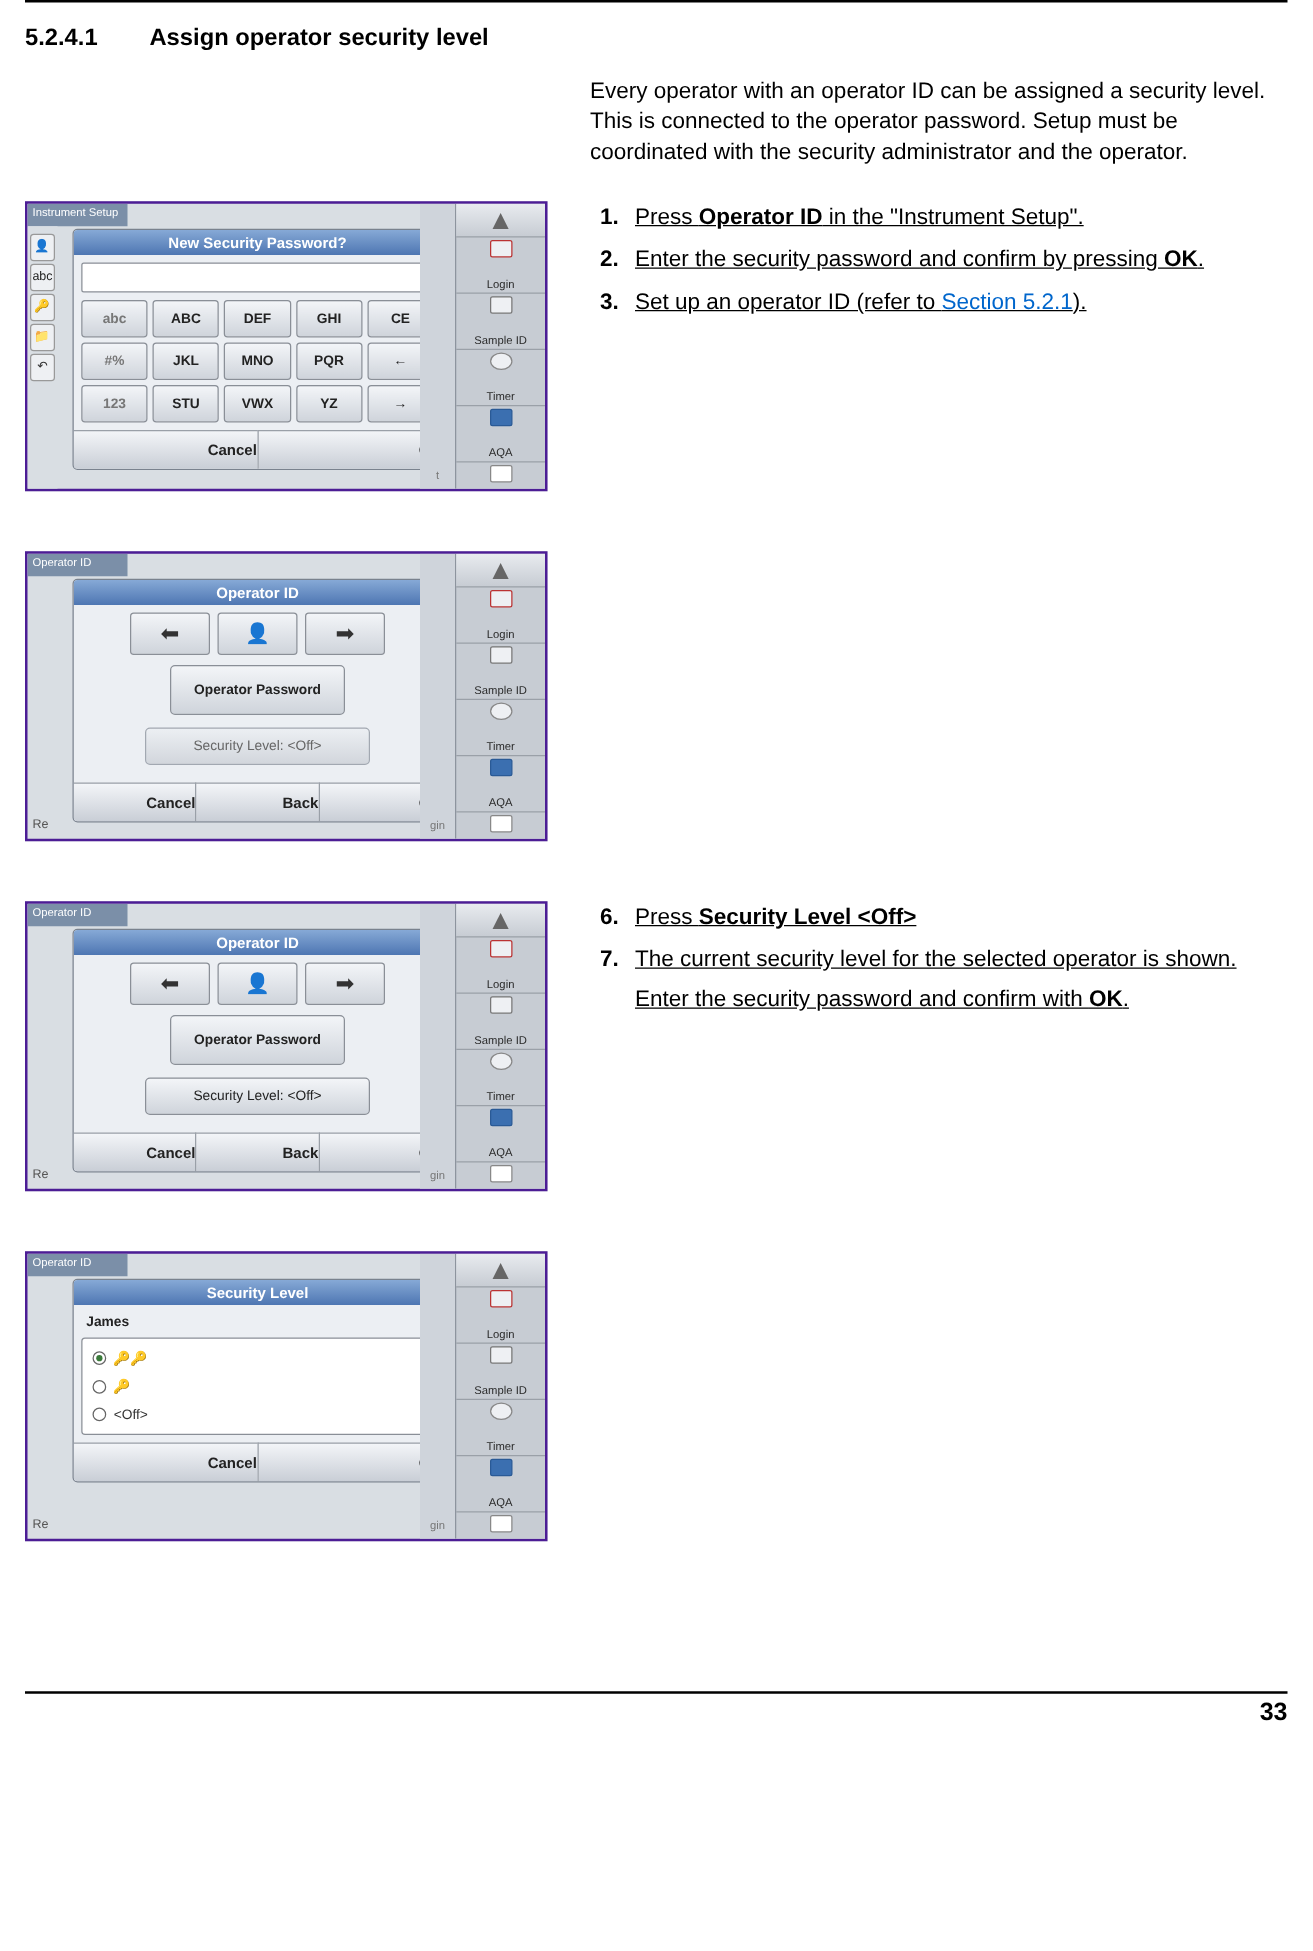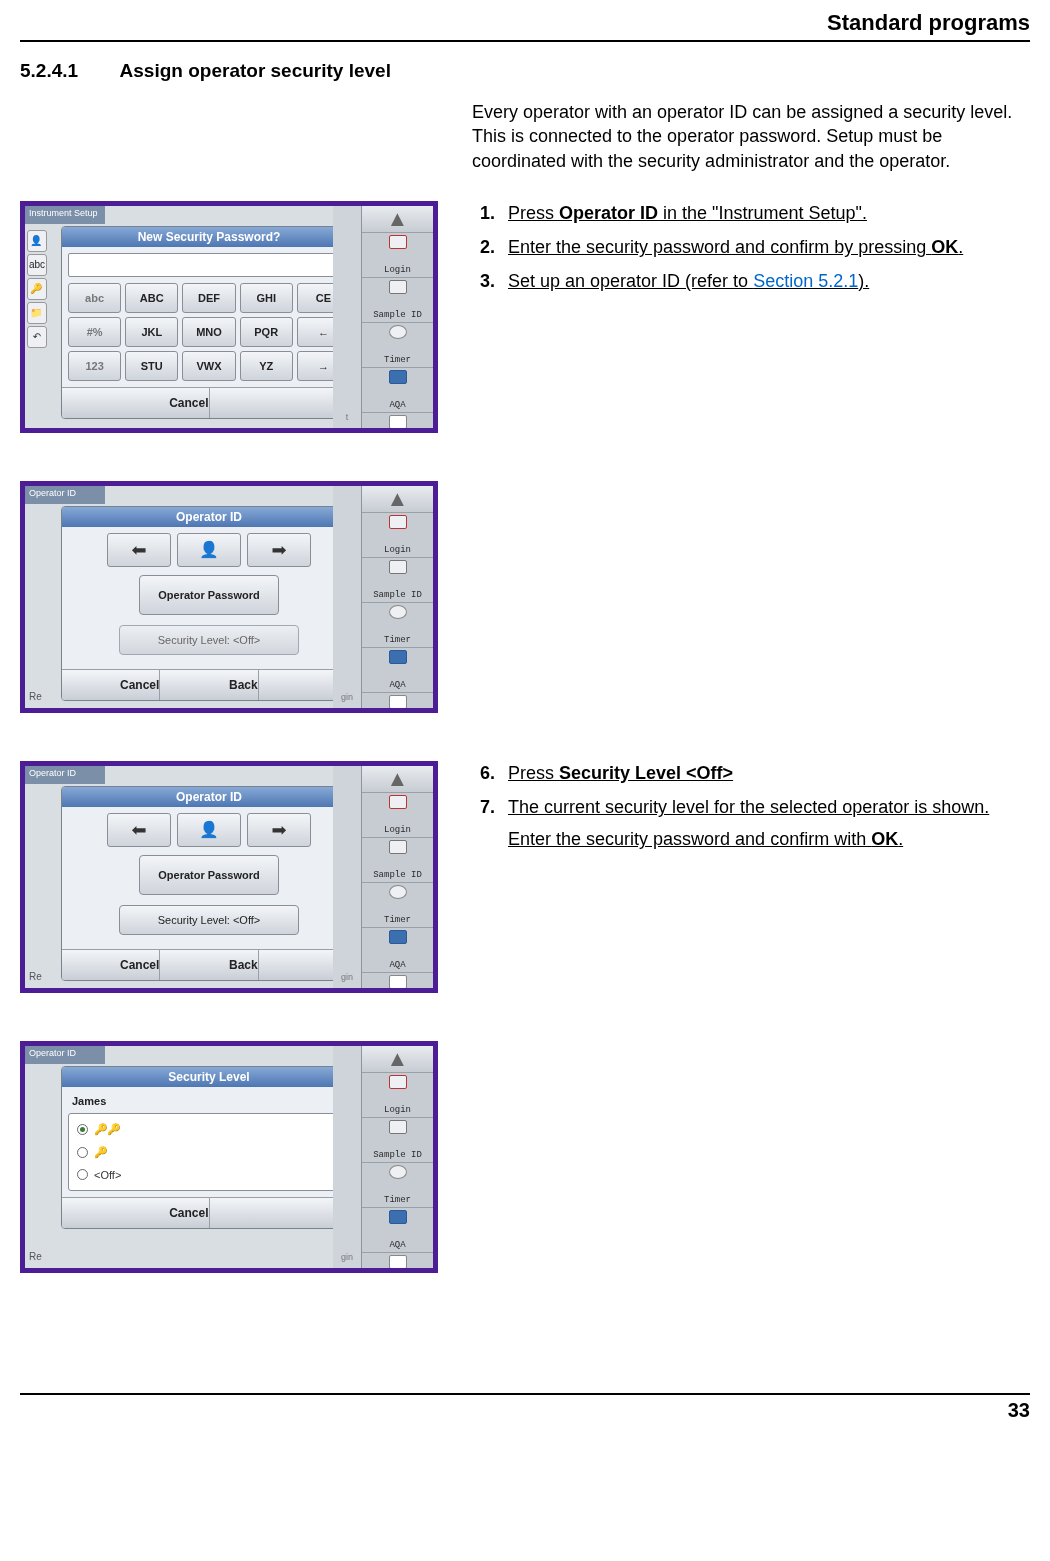--- a/index.html
+++ b/index.html
@@ -67,21 +67,21 @@
     font-weight: bold;
   }
   .steps .sublines > div { margin-bottom: 8px; }
   .link { color: #0066cc; }
   .bold { font-weight: bold; }
 
   
   .device {
     width: 418px;
     height: 232px;
-    border: 5px solid #4c1d95;
+    border: 2px solid #4c1d95;
     background: #d9dee3;
     position: relative;
     overflow: hidden;
     color: #222;
   }
   .device-topbar {
     position: absolute; left: 0; top: 0; width: 80px; height: 18px;
     background: #7b8fa8; font-size: 9px; color: #fff; padding: 2px 4px;
   }
   .leftstrip {
@@ -114,21 +114,20 @@
   }
   .side-item {
     flex: 1 1 0;
     border-bottom: 1px solid #9aa0a8;
     font-size: 9px;
     display: flex; flex-direction: column;
     align-items: center; justify-content: space-between;
     gap: 15px;
     color: #2a2a2a;
     padding: 2px 0;
-    font-family: Liberation Mono, monospace;
   }
   .side-item:last-child { border-bottom: none; }
   .side-item .sicon {
     display: block;
     width: 18px; height: 14px;
     border: 1px solid #888;
     background: #eef0f3;
     border-radius: 2px;
     margin-bottom: 1px;
   }
@@ -253,21 +252,20 @@
     text-align: right;
     font-weight: bold;
     font-size: 20px;
   }
 </style>
 </head>
 <body>
 
 <div class="page">
 
-  <div class="header-title">Standard programs</div>
   <hr class="top-rule">
 
   <div class="section-heading">
     <span class="snum">5.2.4.1</span>
     <span>Assign operator security level</span>
   </div>
 
   <div class="intro">Every operator with an operator ID can be assigned a security level. This is connected to the operator password. Setup must be coordinated with the security administrator and the operator.</div>
 
   <div class="row">

